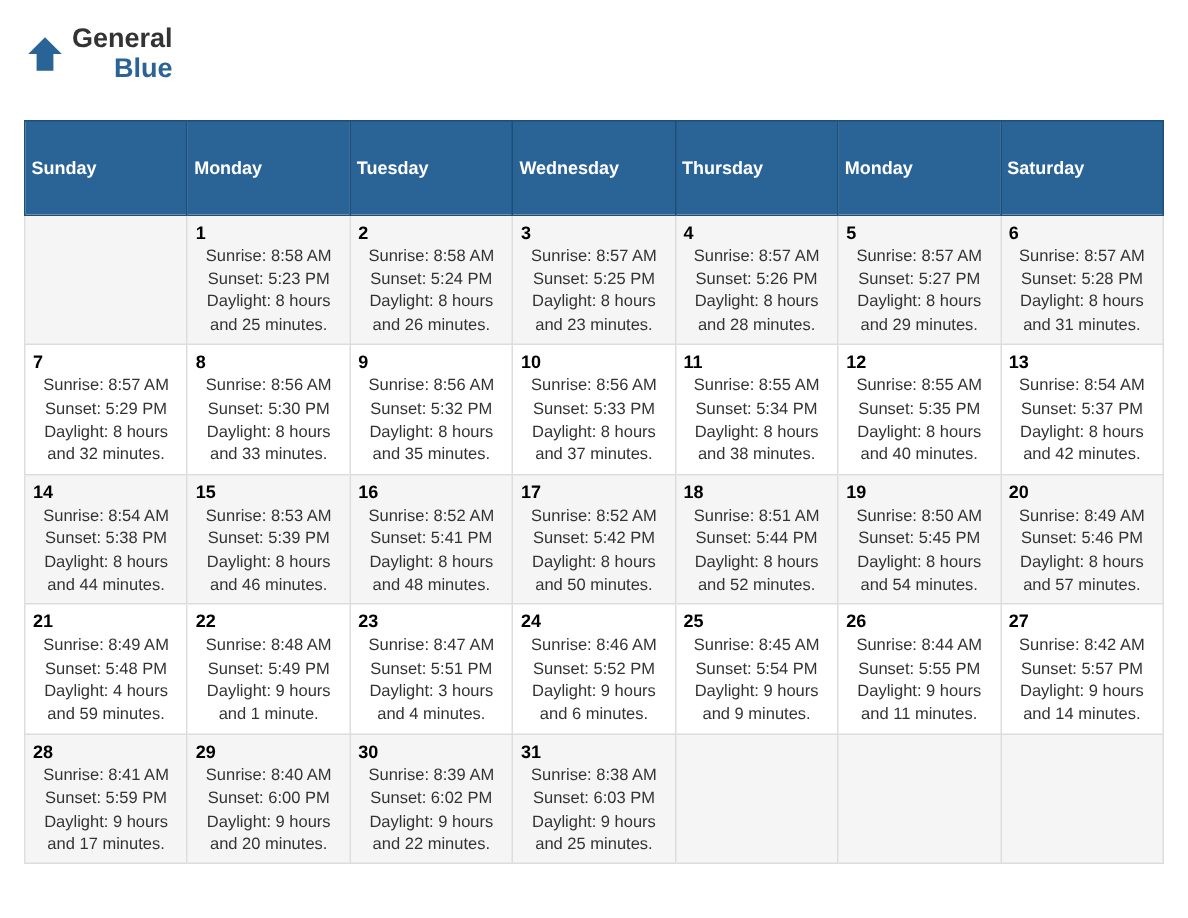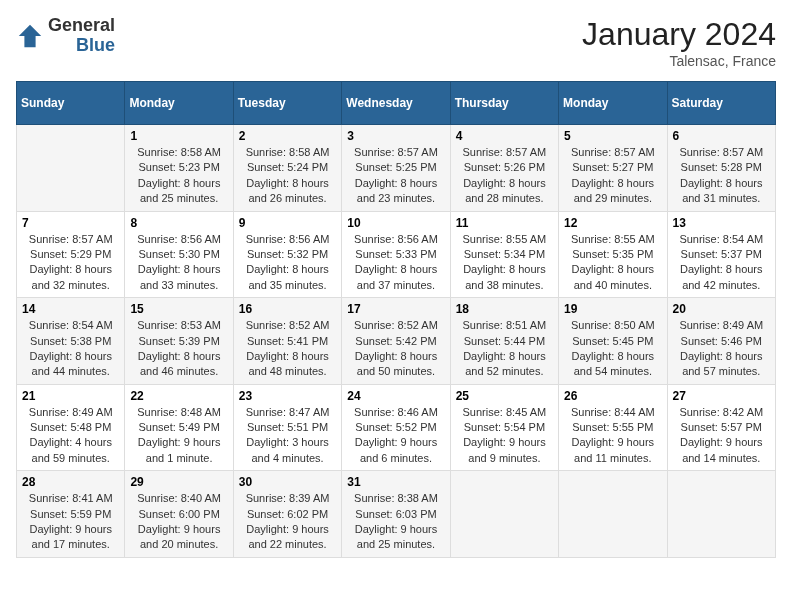--- a/index.html
+++ b/index.html
@@ -7,21 +7,21 @@
       font-family: Arial, sans-serif;
       background: #fff;
       width: 792px;
       min-height: 612px;
       padding: 16px;
     }
     .header {
       display: flex;
       justify-content: space-between;
       align-items: flex-start;
-      margin-bottom: 12px;
+      margin-bottom: 24px;
     }
     .logo {
       display: flex;
       align-items: center;
       gap: 4px;
     }
     .logo-text {
       display: flex;
       flex-direction: column;
       line-height: 1.1;
@@ -56,21 +56,21 @@
     table {
       width: 100%;
       border-collapse: collapse;
       font-size: 11px;
     }
     thead tr {
       background-color: #2a6496;
       color: #fff;
     }
     thead th {
-      padding: 14px 4px;
+      padding: 24px 4px;
       text-align: left;
       font-weight: bold;
       font-size: 12px;
       border: 1px solid #1e4f78;
       margin-left: 36px;
     }
     tbody tr {
       vertical-align: top;
     }
     tbody tr:nth-child(odd) {
@@ -103,24 +103,20 @@
 
 <div class="header">
   <div class="logo">
     <svg class="logo-icon" viewBox="0 0 30 30">
       <polygon points="15,3 27,15 21,15 21,27 9,27 9,15 3,15" fill="#2a6496"></polygon>
     </svg>
     <div class="logo-text">
       <span class="logo-general">General</span>
       <span class="logo-blue">Blue</span>
     </div>
-  </div>
-  <div class="title-block">
-    <div class="month-title">January 2024</div>
-    <div class="location">Talensac, France</div>
   </div>
 </div>
 
 <table>
   <thead>
     <tr>
       <th>Sunday</th>
       <th>Monday</th>
       <th>Tuesday</th>
       <th>Wednesday</th>

